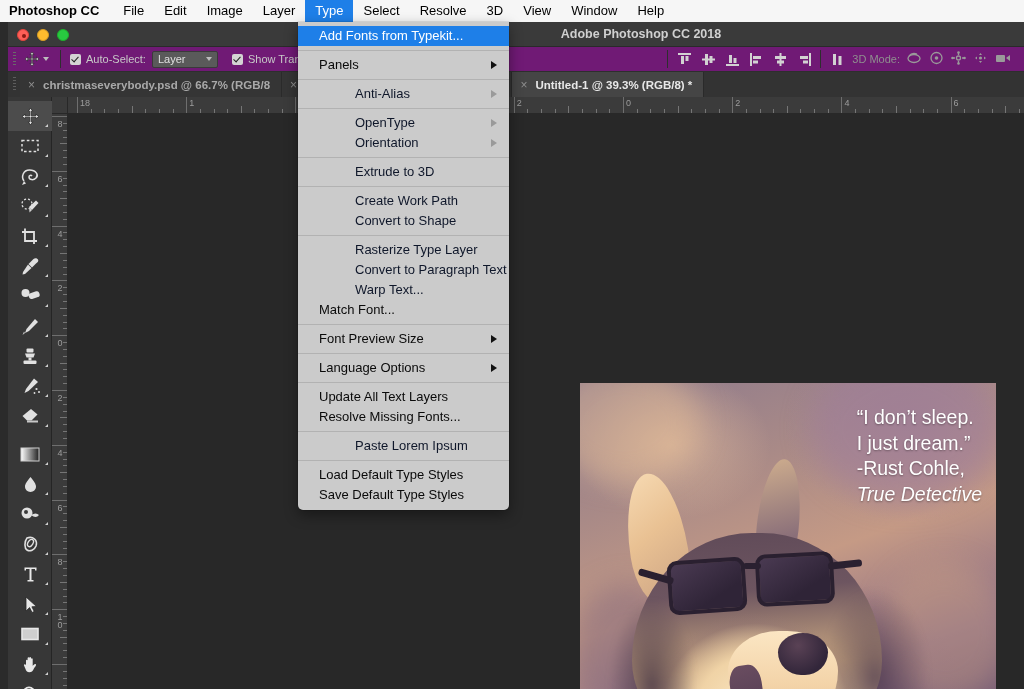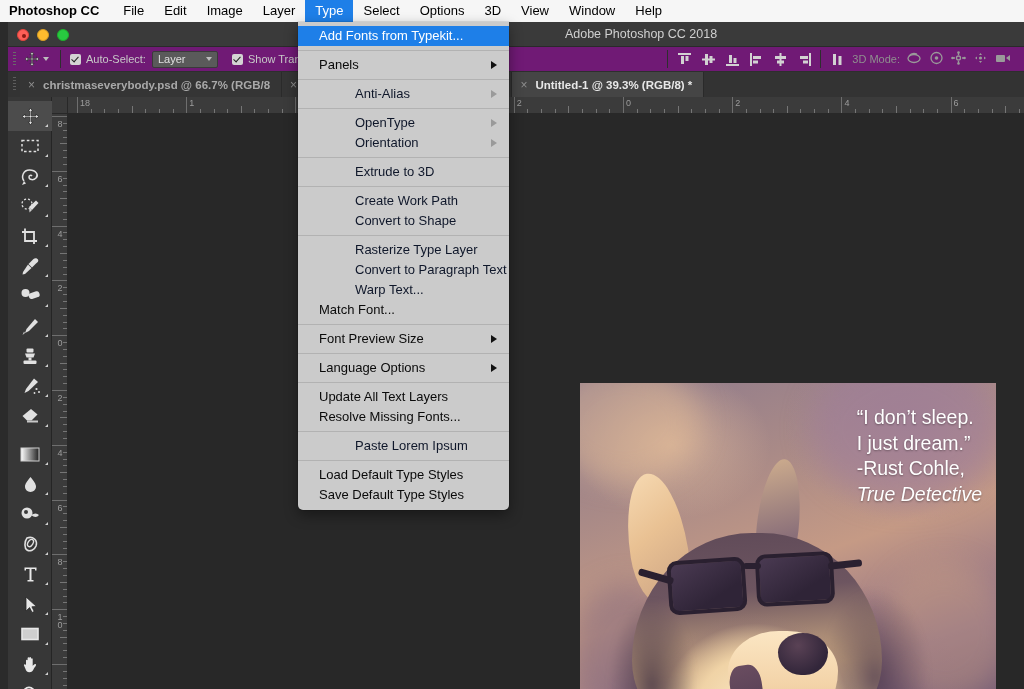--- a/index.html
+++ b/index.html
@@ -65,20 +65,21 @@
     width: 4px; height: 4px; border-radius: 50%; background: #8b1a14;
   }
   #wintitle {
     position: absolute;
     left: 0; right: 0; top: 0;
     height: 25px; line-height: 25px;
     text-align: center;
     font-size: 12.5px;
     color: #d0d0d0;
     padding-left: 250px;
+    font-weight: bold;
   }
 
   
   #optionsbar {
     position: absolute; top: 25px; left: 0;
     width: 1016px; height: 25px;
     background: #701a75;
     border-bottom: 1px solid #2e2e2e;
     display: flex; align-items: center;
     font-size: 11px; color: #c8c8c8;
@@ -367,21 +368,21 @@
 
   <div id="menubar">
     <div class="mb-item apptitle">Photoshop CC</div>
     <div id="menubar-items" style="display:flex;">
         <div class="mb-item">File</div>
         <div class="mb-item">Edit</div>
         <div class="mb-item">Image</div>
         <div class="mb-item">Layer</div>
         <div class="mb-item active">Type</div>
         <div class="mb-item">Select</div>
-        <div class="mb-item">Options</div>
+        <div class="mb-item">Resolve</div>
         <div class="mb-item">3D</div>
         <div class="mb-item">View</div>
         <div class="mb-item">Window</div>
         <div class="mb-item">Help</div>
       </div>
   </div>
 
   <div id="pswin">
 
     <div id="titlebar">

